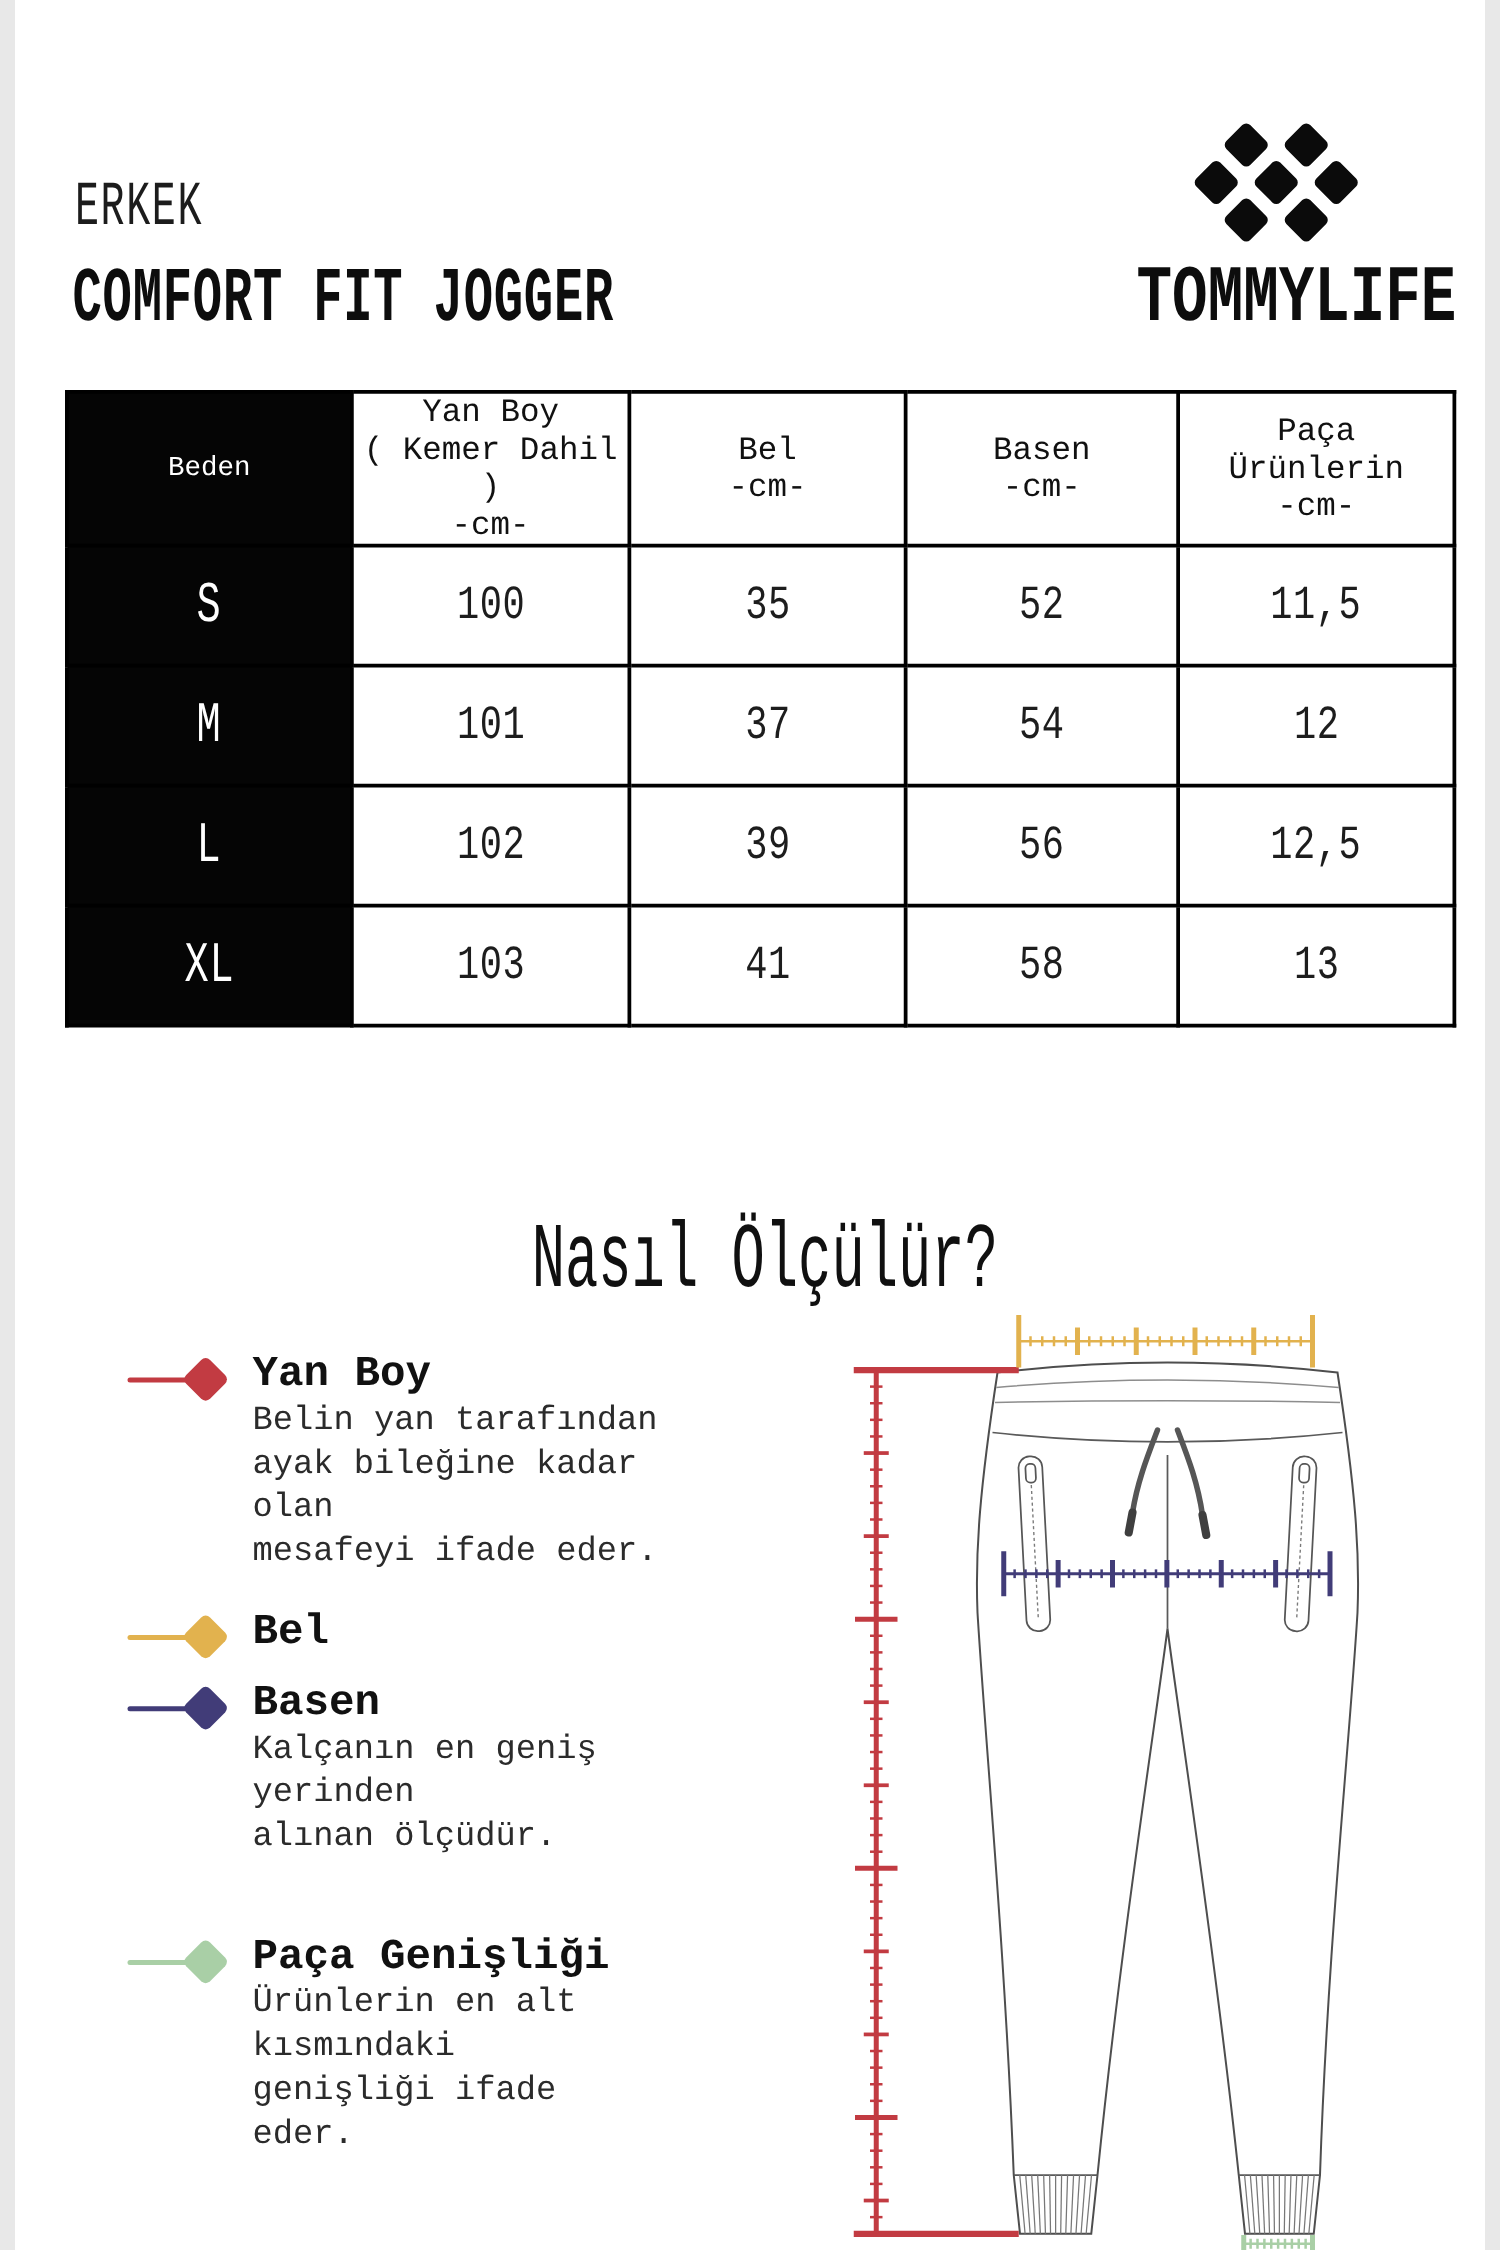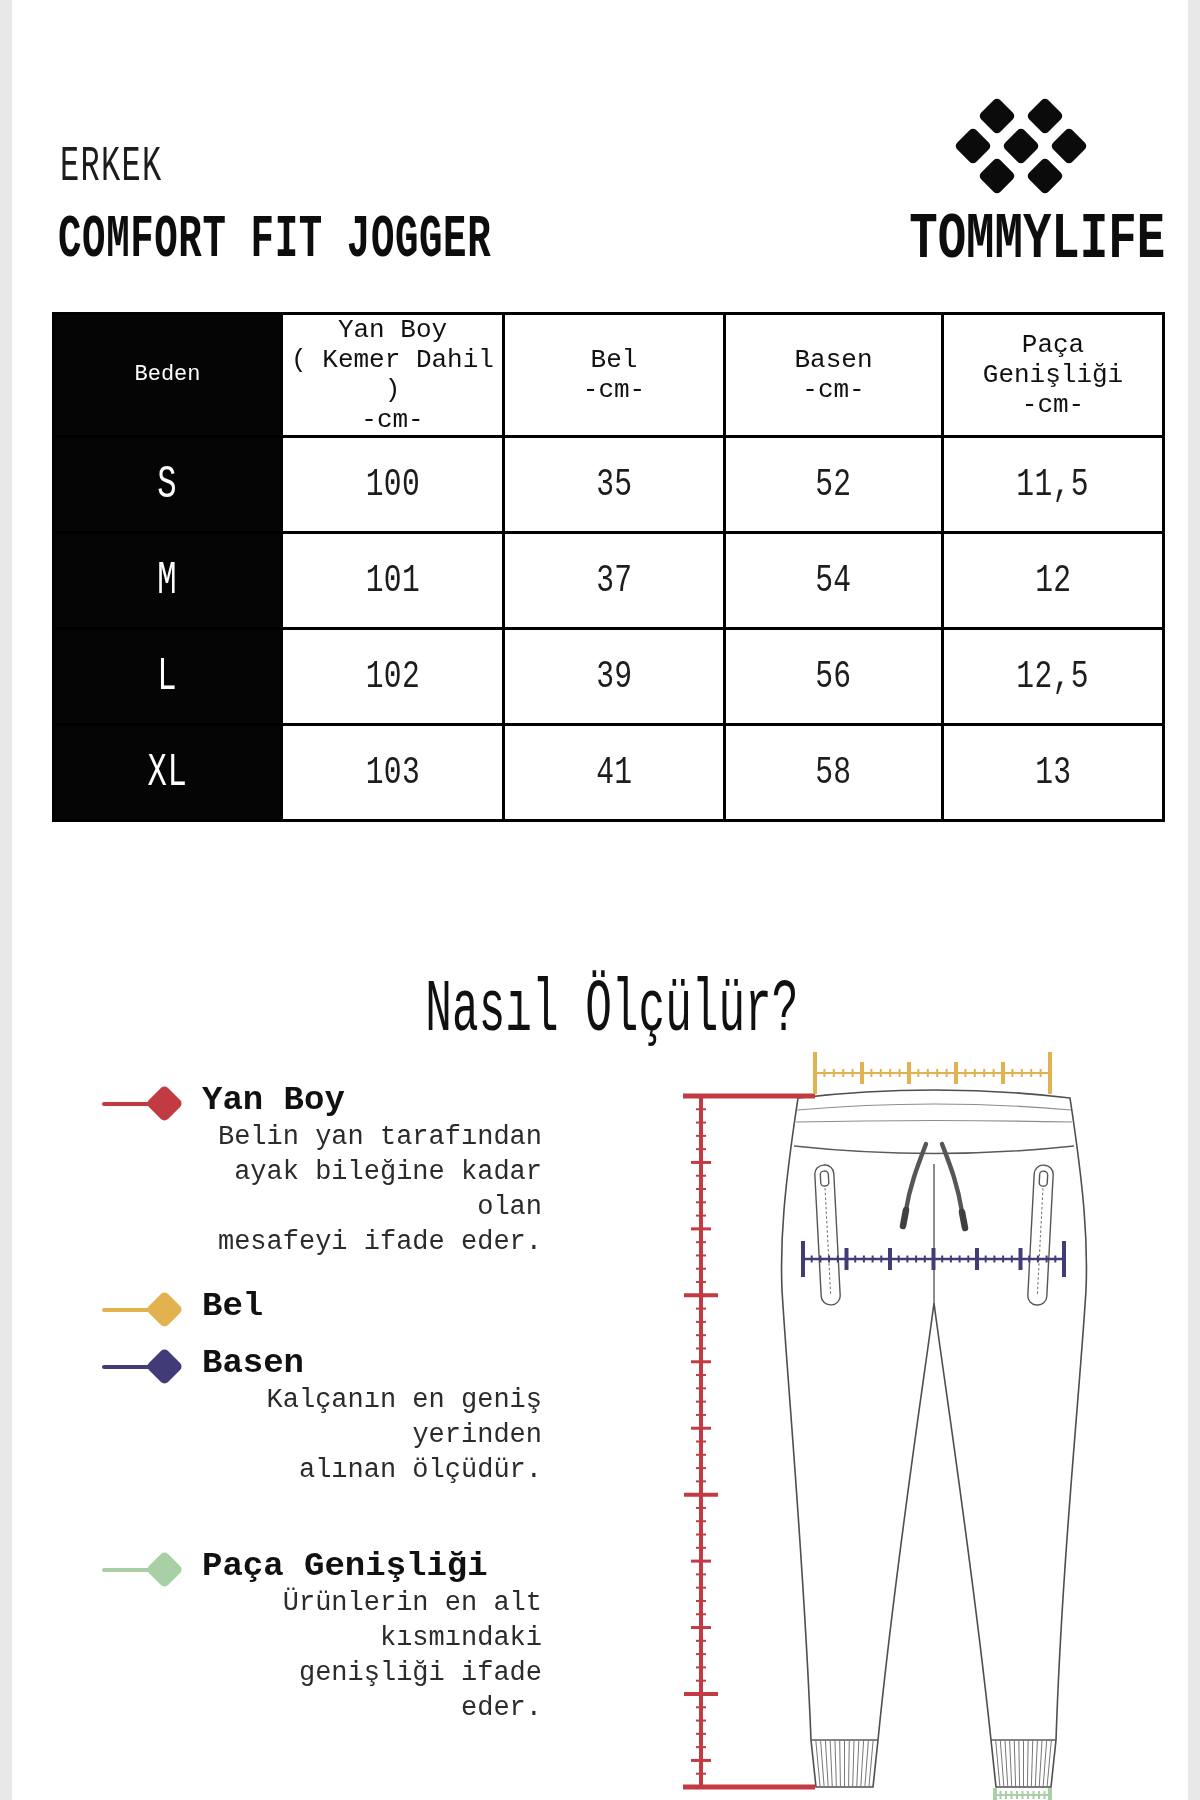--- a/index.html
+++ b/index.html
@@ -34,21 +34,21 @@
   }
   .size-table td,.size-table th{border:3px solid #000; text-align:center; vertical-align:middle; padding:0;}
   .size-table th.sizecol, .size-table td.sizecol{
     background:var(--color-table-header-bg,#050505); color:#fff; border-color:#000;
   }
   .size-table thead th{height:94px; font-weight:400; font-size:26px; line-height:30px; color:#111;}
   .size-table thead th.sizecol{font-size:22px;}
   .size-table tbody tr{height:96px;}
   .size-table td.sizecol .cx{font-size:46px; --sx:.70; letter-spacing:1px;}
   .size-table td.val .cx{font-size:38px; --sx:.78; letter-spacing:.5px; color:#1d1d1d;}
-  .preline{white-space:pre-line;text-align:right;}
+  .preline{white-space:pre-line;}
 
   
   .measure-heading{
     position:absolute; left:0; top:968px; width:1200px; text-align:center;
     font-size:74px; font-weight:400; color:#101010; --sx:.60;
   }
   .measure-heading .cx{--sx:.60;}
 
   .legend{position:absolute; left:90px; top:1080px; width:440px;}
   .legend-item{position:relative; padding-left:100px; min-height:40px;}
@@ -118,21 +118,21 @@
       <tr>
         <th class="sizecol">Beden</th>
         <th class="preline">Yan Boy
 ( Kemer Dahil )
 -cm-</th>
         <th class="preline">Bel
 -cm-</th>
         <th class="preline">Basen
 -cm-</th>
         <th class="preline">Paça
-Genişliği
+Ürünlerin
 -cm-</th>
       </tr>
     </thead>
     <tbody>
       <tr>
         <td class="sizecol"><span class="cx">S</span></td>
         <td class="val"><span class="cx">100</span></td>
         <td class="val"><span class="cx">35</span></td>
         <td class="val"><span class="cx">52</span></td>
         <td class="val"><span class="cx">11,5</span></td>

